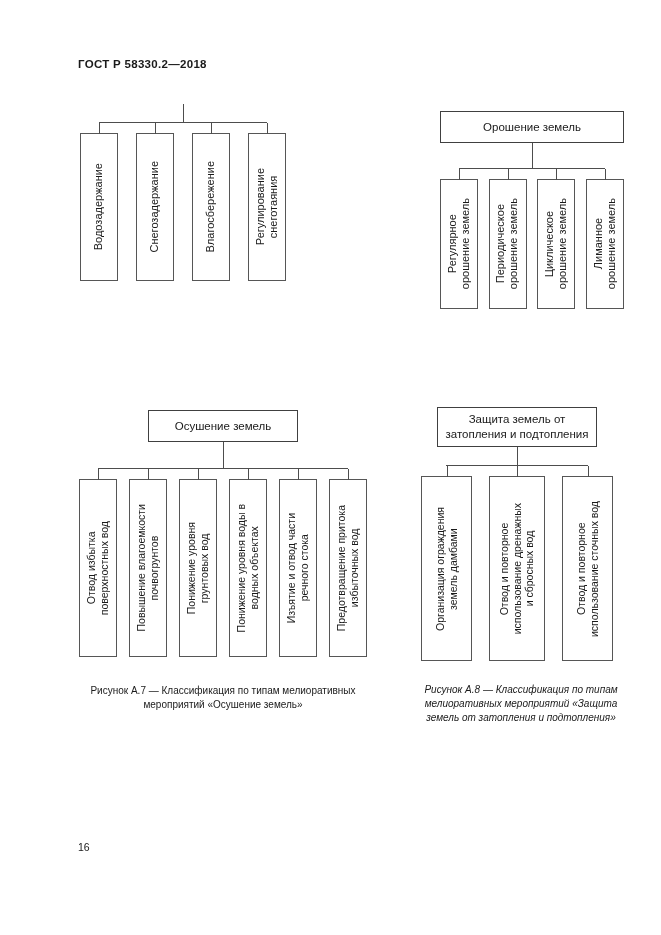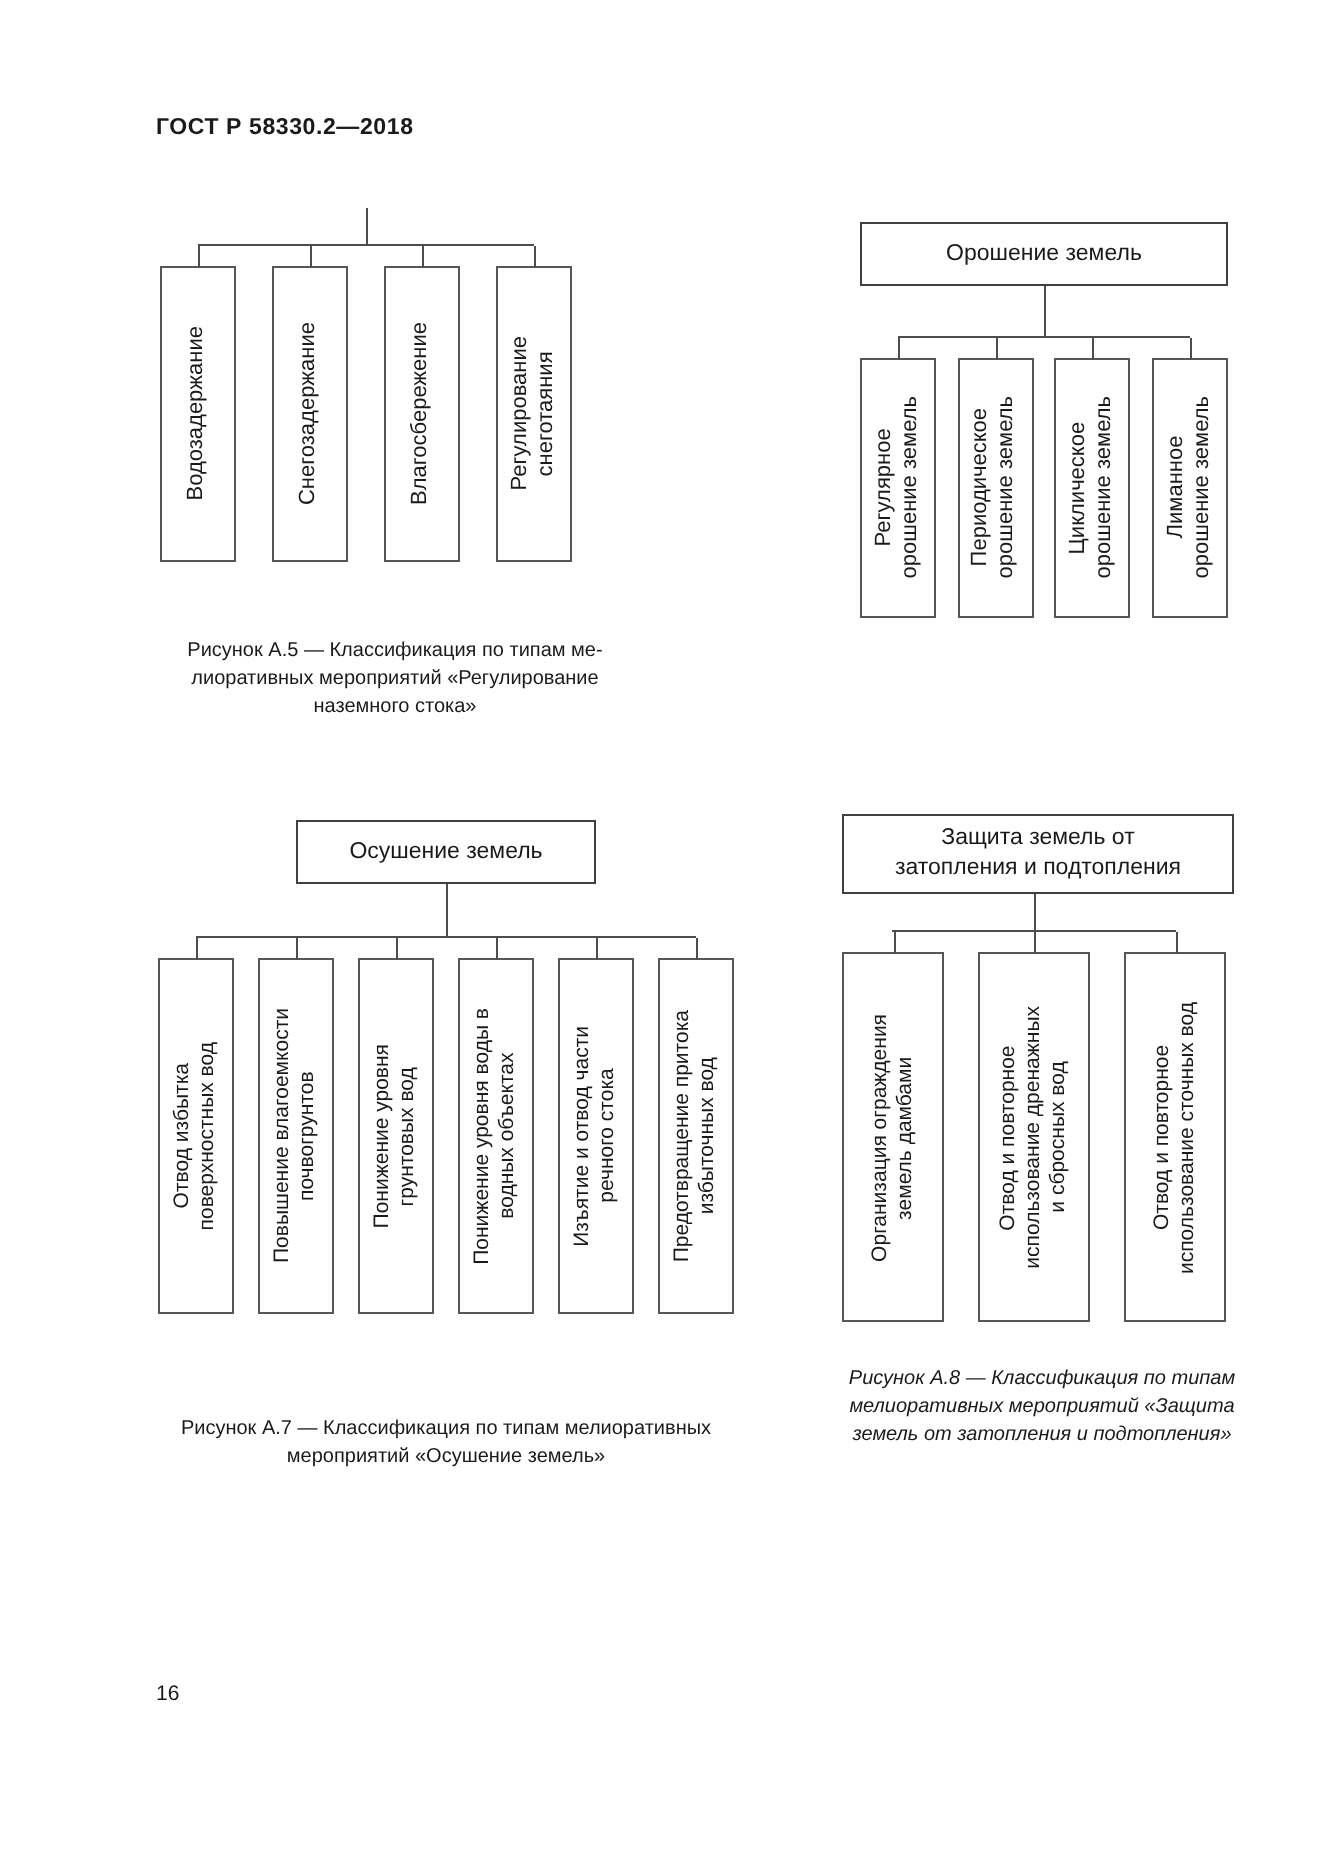--- a/index.html
+++ b/index.html
@@ -50,51 +50,51 @@
   }
 
   
   .d5 { left:80px; top:104px; width:206px; }
   .d5 .title-box { width:206px; height:28px; }
   .d5 .stem { height:18px; }
   .d5 .connector { margin:0 19px; }
   .d5 .child { width:38px; height:148px; font-size:11px; }
 
   
-  .d6 { left:430px; top:111px; width:184px; }
+  .d6 { left:440px; top:111px; width:184px; }
   .d6 .title-box { width:184px; height:32px; }
   .d6 .stem { height:25px; }
   .d6 .connector { margin:0 19px; }
   .d6 .child { width:38px; height:130px; font-size:11px; }
 
   
   .d7 { left:79px; top:410px; width:288px; }
   .d7 .title-box { width:150px; height:32px; }
   .d7 .stem { height:26px; }
   .d7 .connector { margin:0 19px; }
   .d7 .child { width:38px; height:178px; font-size:10.5px; }
 
   
   .d8 { left:421px; top:407px; width:192px; }
-  .d8 .title-box { width:196px; height:40px; }
+  .d8 .title-box { width:160px; height:40px; }
   .d8 .stem { height:18px; }
   .d8 .connector { margin:0 25px; }
   .d8 .child { height:185px; font-size:10.5px; }
   .d8 .child.w1 { width:51px; }
   .d8 .child.w2 { width:56px; }
   .d8 .child.w3 { width:51px; }
 
   
   .caption {
     position:absolute; text-align:center;
     font-size:10px; line-height:14px; white-space:pre-line;
   }
   .cap5 { left:55px;  top:319px; width:285px; }
   .cap6 { left:408px; top:320px; width:225px; }
-  .cap7 { left:68px;  top:684px; width:310px;margin-top:24px; }
+  .cap7 { left:68px;  top:684px; width:310px; }
   .cap8 { left:405px; top:683px; width:232px;font-style:italic; }
 
   .page-number { position:absolute; left:78px; top:841px; font-size:10.5px;text-align:center; }
 </style>
 </head>
 <body>
 
 <div class="page">
 
   <div class="doc-header">ГОСТ Р 58330.2—2018</div>
@@ -111,23 +111,20 @@
         </div>
       <div class="child">
           <span class="vtext">Влагосбережение</span>
         </div>
       <div class="child">
           <span class="vtext">Регулирование
 снеготаяния</span>
         </div>
     </div>
   </div>
-  <div class="caption cap5">Рисунок А.5 — Классификация по типам ме-
-лиоративных мероприятий «Регулирование
-наземного стока»</div>
 
   <div class="diagram d6">
     <div class="title-box">Орошение земель</div>
     <div class="stem"></div>
     <div class="connector"></div>
     <div class="children">
       <div class="child">
           <span class="vtext">Регулярное
 орошение земель</span>
         </div>

